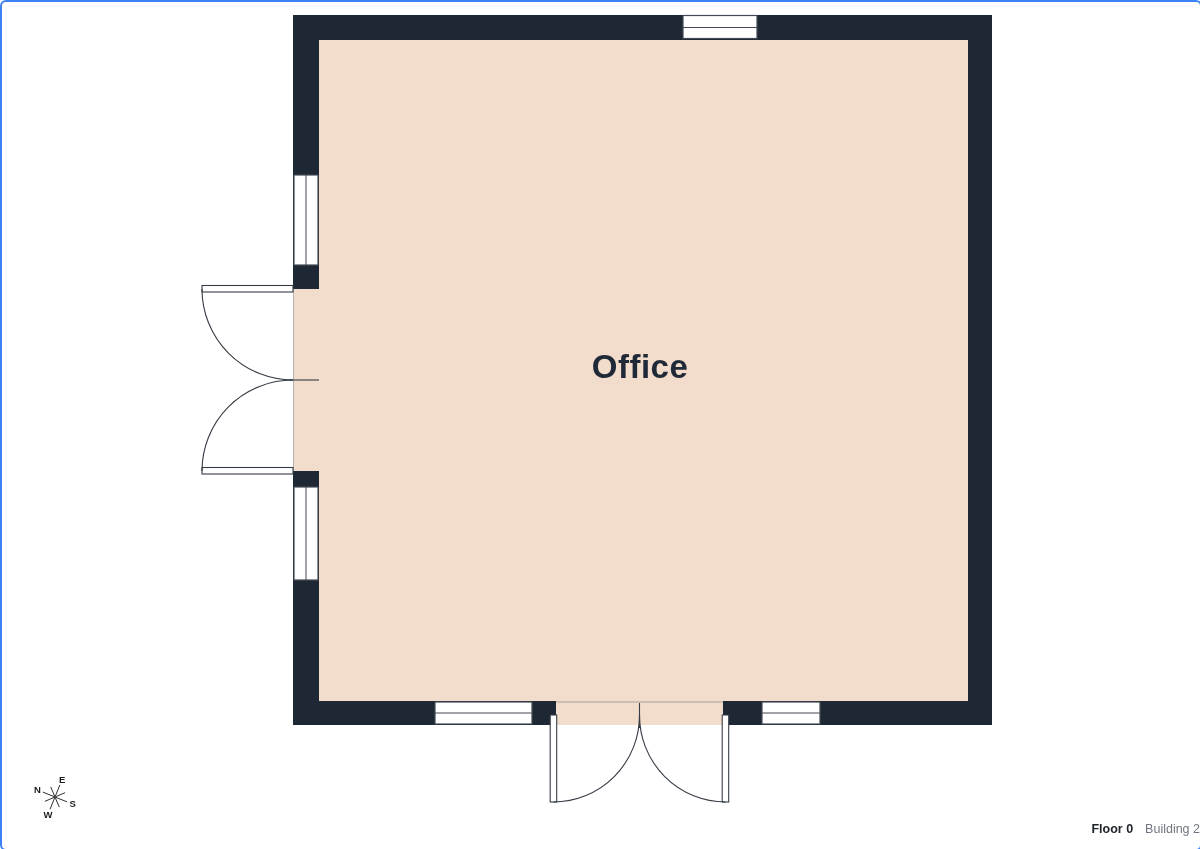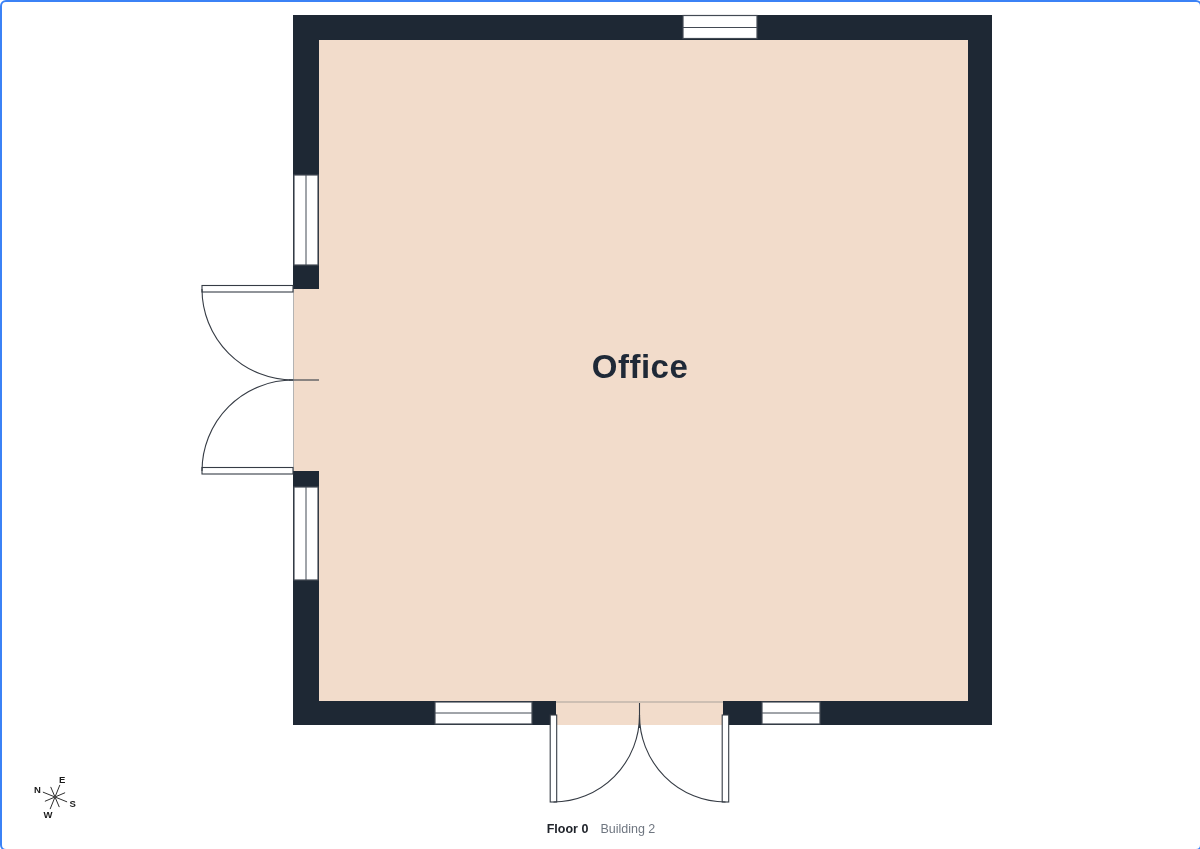--- a/index.html
+++ b/index.html
@@ -38,21 +38,21 @@
     font-family: "Liberation Sans", sans-serif;
     font-size: 9.5px;
     font-weight: 600;
     fill: #1b1b1b;
   }
   .footer {
     position: absolute;
     left: 0;
     right: 0;
     top: 820px;
-    text-align: center;
+    text-align: right;
     font-size: 12.5px;
     line-height: 15px;
   }
   .footer .floor {
     font-weight: 700;
     color: #20242b;
   }
   .footer .building {
     font-weight: 400;
     color: #6f7680;

